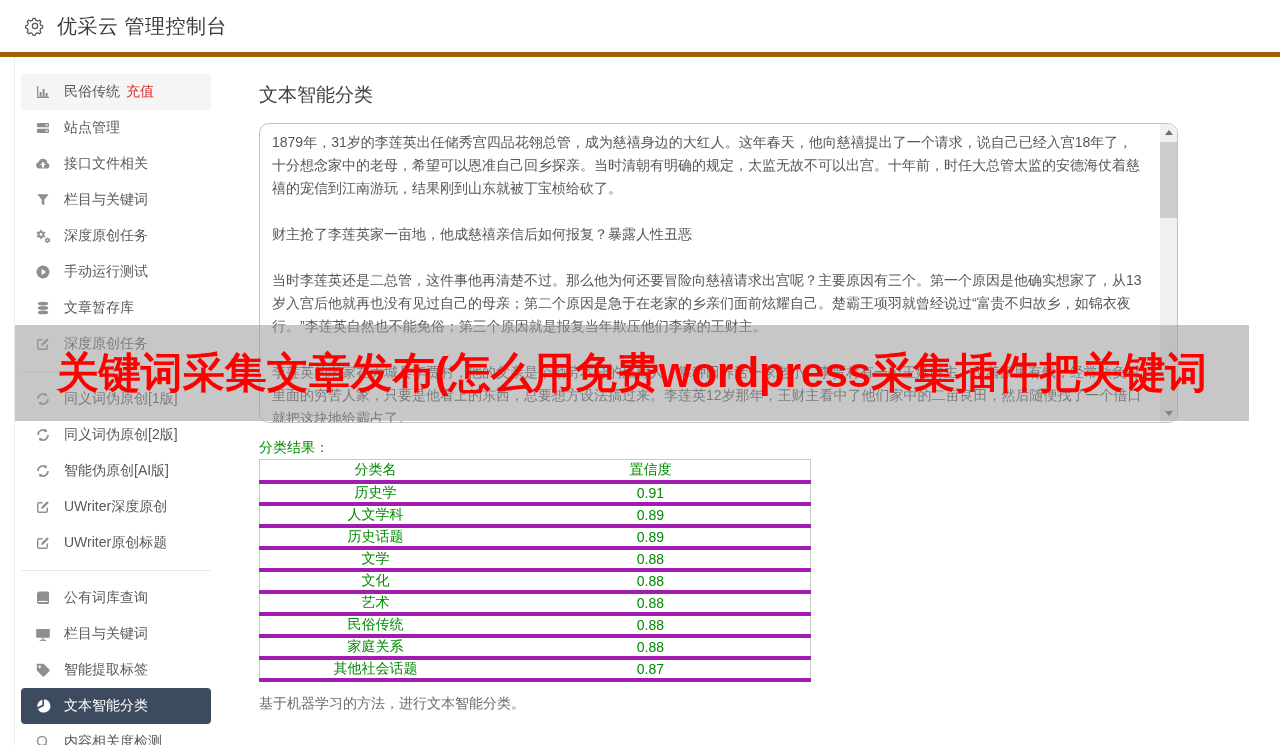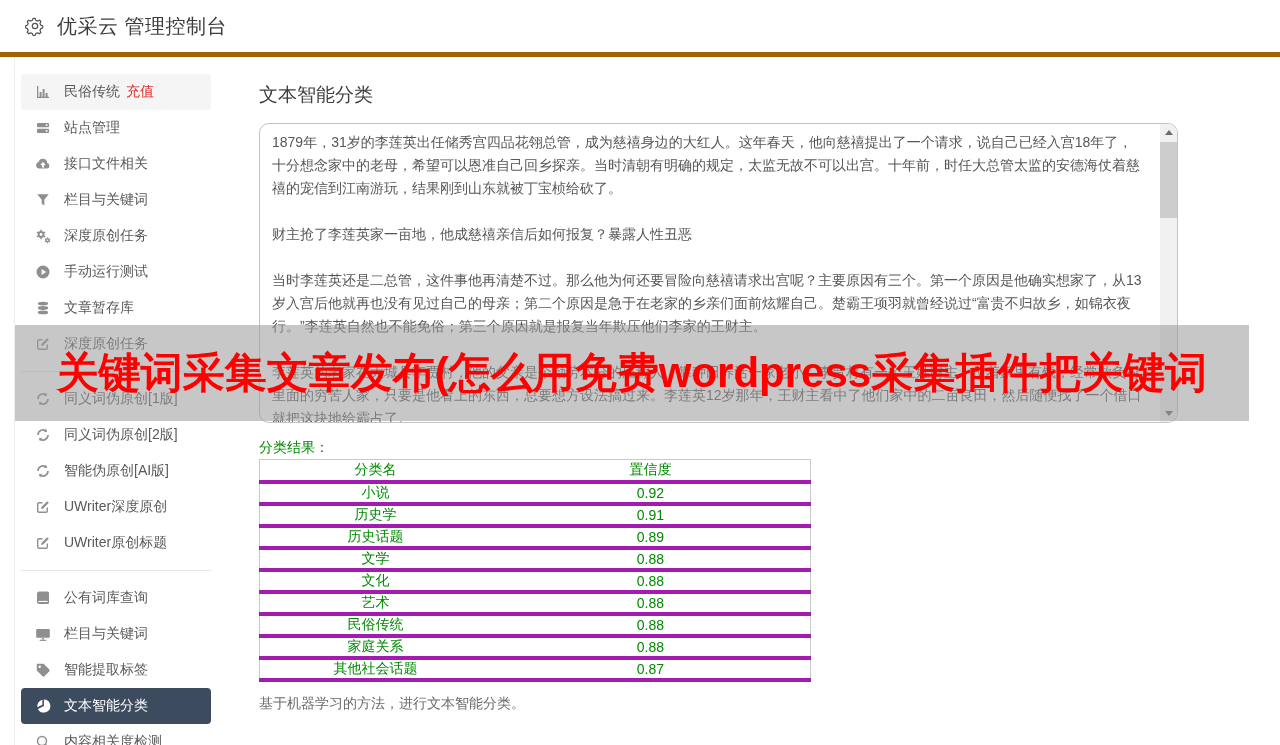--- a/index.html
+++ b/index.html
@@ -303,26 +303,26 @@
           <col class="c2">
         </colgroup>
       <thead>
         <tr>
           <th>分类名</th>
           <th>置信度</th>
         </tr>
       </thead>
       <tbody id="table-body">
           <tr>
-            <td>小说</td>
-            <td>0.92</td>
-          </tr>
-          <tr>
             <td>历史学</td>
             <td>0.91</td>
+          </tr>
+          <tr>
+            <td>人文学科</td>
+            <td>0.89</td>
           </tr>
           <tr>
             <td>历史话题</td>
             <td>0.89</td>
           </tr>
           <tr>
             <td>文学</td>
             <td>0.88</td>
           </tr>
           <tr>

